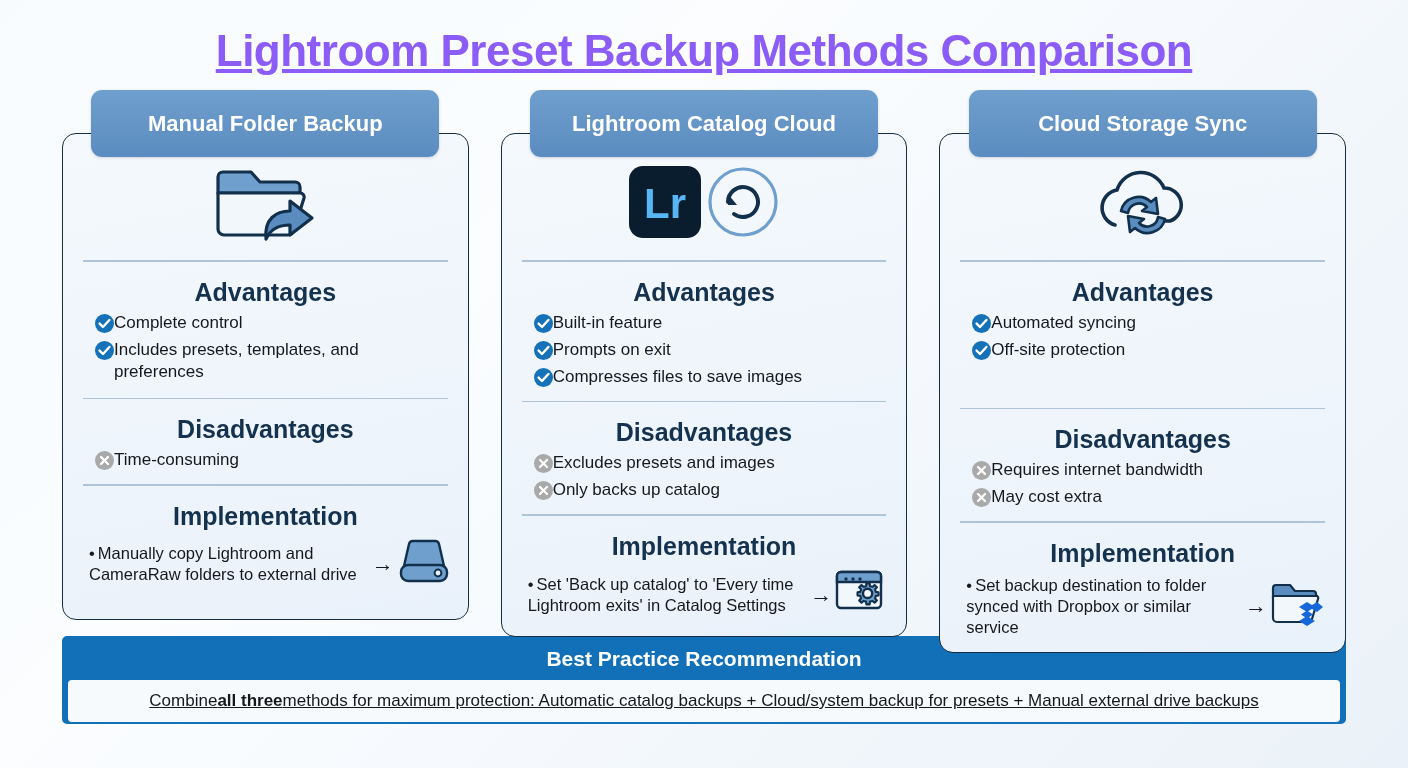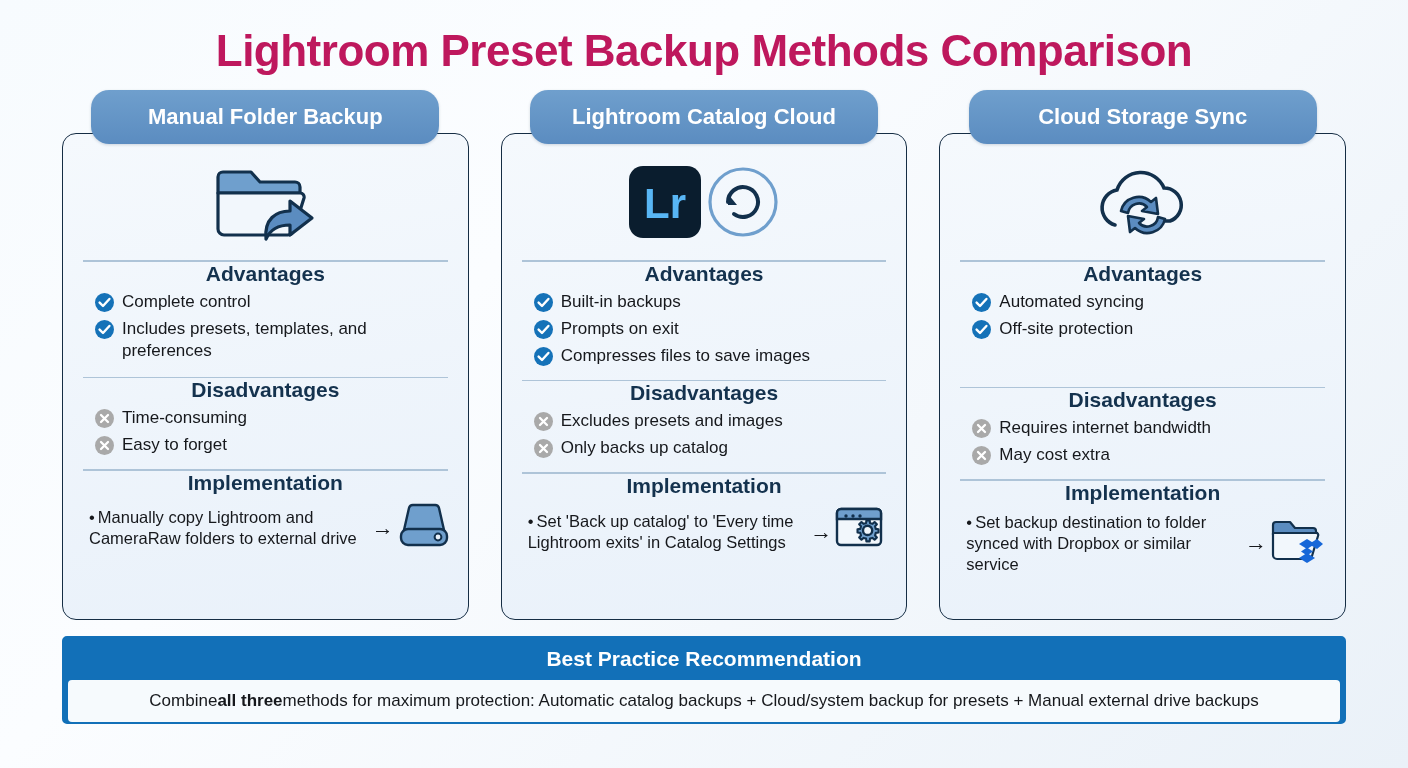--- a/index.html
+++ b/index.html
@@ -11,25 +11,26 @@
   body {
     background: linear-gradient(135deg, #f7fbfe 0%, #fbfdff 35%, #eaf1f8 100%);
     position: relative;
   }
 
   
   .title {
     text-align: center;
     font-size: 44px;
     font-weight: bold;
-    color: #be185d;
+    color: #8b5cf6;
     letter-spacing: -0.5px;
     padding-top: 22px;
     height: 90px;
     line-height: 58px;
+    text-decoration: underline;
   }
 
   
   .columns {
     display: flex;
     justify-content: space-between;
     padding: 0 62px;
     gap: 32px;
     height: 530px;
   }
@@ -37,23 +38,23 @@
     position: relative;
     flex: 1 1 0;
     display: flex;
     flex-direction: column;
   }
   .card-header {
     position: absolute;
     top: 0; left: 50%;
     transform: translateX(-50%);
     width: 348px;
-    height: 54px;
+    height: 67px;
     background: linear-gradient(180deg, #6f9fcd 0%, #5b8cc0 100%);
-    border-radius: 18px;
+    border-radius: 11px;
     color: #ffffff;
     font-size: 22px;
     font-weight: bold;
     display: flex;
     align-items: center;
     justify-content: center;
     z-index: 3;
     box-shadow: 0 1px 3px rgba(20,50,80,0.18);
     white-space: nowrap;
   }
@@ -81,31 +82,31 @@
   }
 
   .divider {
     height: 1.5px;
     background: #aec4d8;
     margin: 8px 4px 0 4px;
   }
 
   .sec-title {
     text-align: center;
-    font-size: 21px;
+    font-size: 25px;
     font-weight: bold;
     color: #14324e;
-    margin: 0 0 5px 0;
+    margin: 16px 0 5px 0;
   }
 
   ul.pts { list-style: none; padding-left: 16px; }
   ul.pts li {
     display: flex;
     align-items: flex-start;
-    gap: 8px;
+    gap: 0;
     font-size: 17px;
     color: #16181c;
     line-height: 22px;
     margin-bottom: 5px;
   }
   .badge {
     flex: 0 0 auto;
     width: 19px; height: 19px;
     border-radius: 50%;
     margin-top: 2px;
@@ -160,20 +161,21 @@
     height: 42px;
     margin: 0 4px 4px 4px;
     background: #f6fafd;
     border-radius: 4px;
     display: flex;
     align-items: center;
     justify-content: center;
     font-size: 17px;
     color: #16181c;
     white-space: nowrap;
+    text-decoration: underline;
   }
   .banner-body b { font-weight: bold; }
 </style>
 </head>
 <body>
 
 <div class="title">Lightroom Preset Backup Methods Comparison</div>
 
 <div class="columns">
 
@@ -214,28 +216,20 @@
       <div class="divider" style="margin-top:10px"></div>
       <div class="sec-title">Disadvantages</div>
       <ul class="pts">
         <li>
           <span class="badge no">
             <svg width="19" height="19" viewBox="0 0 19 19">
                 <path d="M6 6 L13 13 M13 6 L6 13" fill="none" stroke="#fff" stroke-width="2.3" stroke-linecap="round"></path>
               </svg>
           </span>
           <span>Time-consuming</span>
-        </li>
-        <li>
-          <span class="badge no">
-            <svg width="19" height="19" viewBox="0 0 19 19">
-                <path d="M6 6 L13 13 M13 6 L6 13" fill="none" stroke="#fff" stroke-width="2.3" stroke-linecap="round"></path>
-              </svg>
-          </span>
-          <span>Easy to forget</span>
         </li>
       </ul>
 
       <div class="divider" style="margin-top:8px"></div>
       <div class="sec-title">Implementation</div>
       <div class="impl-row">
         <div class="impl-text"><span class="bullet">•</span><span>Manually copy Lightroom and CameraRaw folders to external drive</span></div>
         <div class="arrow">→</div>
         <div class="impl-icon">
           <svg width="56" height="48" viewBox="0 0 56 48">
@@ -269,21 +263,21 @@
       <div class="divider"></div>
 
       <div class="sec-title">Advantages</div>
       <ul class="pts">
         <li>
           <span class="badge ok">
             <svg width="19" height="19" viewBox="0 0 19 19">
                 <path d="M4.6 9.6 L8 13 L14.4 6" fill="none" stroke="#fff" stroke-width="2.4" stroke-linecap="round" stroke-linejoin="round"></path>
               </svg>
           </span>
-          <span>Built-in backups</span>
+          <span>Built-in feature</span>
         </li>
         <li>
           <span class="badge ok">
             <svg width="19" height="19" viewBox="0 0 19 19">
                 <path d="M4.6 9.6 L8 13 L14.4 6" fill="none" stroke="#fff" stroke-width="2.4" stroke-linecap="round" stroke-linejoin="round"></path>
               </svg>
           </span>
           <span>Prompts on exit</span>
         </li>
         <li>

